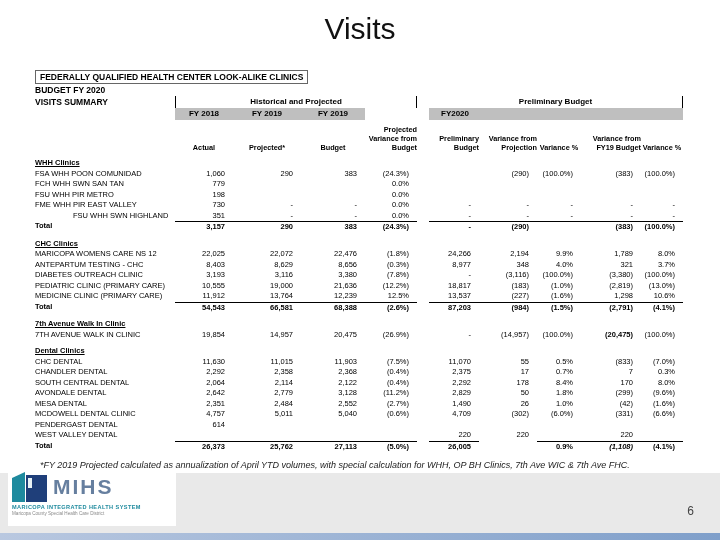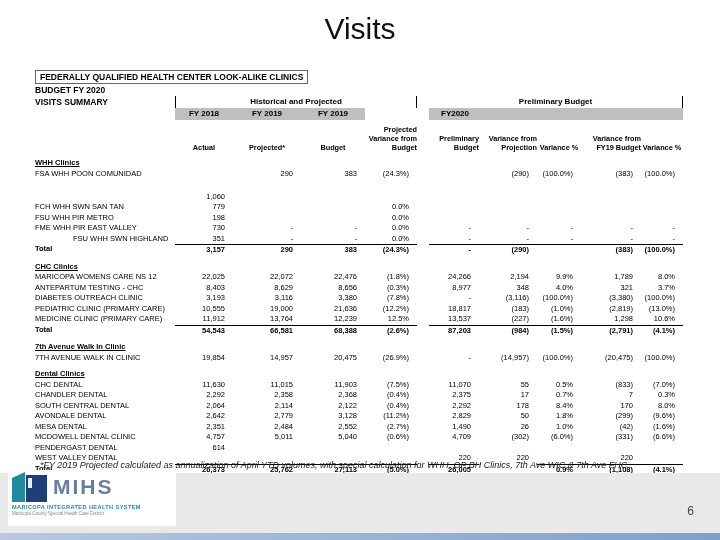--- a/index.html
+++ b/index.html
@@ -71,21 +71,21 @@
         <div class="tcell " style="grid-column: 8 / span 1;">Variance from Projection</div>
         <div class="tcell " style="grid-column: 9 / span 1;">Variance %</div>
         <div class="tcell " style="grid-column: 10 / span 1;">Variance from FY19 Budget</div>
         <div class="tcell " style="grid-column: 11 / span 1;">Variance %</div>
       </div>
       <div class="trow sect-gap">
         <div class="tcell shead" style="grid-column: 1 / span 1;">WHH Clinics</div>
       </div>
       <div class="trow ">
         <div class="tcell lbl" style="grid-column: 1 / span 1;">FSA WHH POON COMUNIDAD</div>
-        <div class="tcell num" style="grid-column: 2 / span 1; margin-top: 23px;">1,060</div>
+        <div class="tcell num" style="grid-column: 2 / span 1;">1,060</div>
         <div class="tcell num" style="grid-column: 3 / span 1;">290</div>
         <div class="tcell num" style="grid-column: 4 / span 1;">383</div>
         <div class="tcell num" style="grid-column: 5 / span 1;">(24.3%)</div>
         <div class="tcell num" style="grid-column: 7 / span 1;"></div>
         <div class="tcell num" style="grid-column: 8 / span 1;">(290)</div>
         <div class="tcell num" style="grid-column: 9 / span 1;">(100.0%)</div>
         <div class="tcell num" style="grid-column: 10 / span 1;">(383)</div>
         <div class="tcell num" style="grid-column: 11 / span 1;">(100.0%)</div>
       </div>
       <div class="trow ">
@@ -228,21 +228,21 @@
       </div>
       <div class="trow ">
         <div class="tcell lbl" style="grid-column: 1 / span 1;">7TH AVENUE WALK IN CLINIC</div>
         <div class="tcell num" style="grid-column: 2 / span 1;">19,854</div>
         <div class="tcell num" style="grid-column: 3 / span 1;">14,957</div>
         <div class="tcell num" style="grid-column: 4 / span 1;">20,475</div>
         <div class="tcell num" style="grid-column: 5 / span 1;">(26.9%)</div>
         <div class="tcell num" style="grid-column: 7 / span 1;">-</div>
         <div class="tcell num" style="grid-column: 8 / span 1;">(14,957)</div>
         <div class="tcell num" style="grid-column: 9 / span 1;">(100.0%)</div>
-        <div class="tcell num" style="grid-column: 10 / span 1;">(20,475)</div>
+        <div class="tcell num" style="grid-column: 10 / span 1; font-weight: bold;">(20,475)</div>
         <div class="tcell num" style="grid-column: 11 / span 1;">(100.0%)</div>
       </div>
       <div class="trow sect-gap">
         <div class="tcell shead" style="grid-column: 1 / span 1;">Dental Clinics</div>
       </div>
       <div class="trow ">
         <div class="tcell lbl" style="grid-column: 1 / span 1;">CHC DENTAL</div>
         <div class="tcell num" style="grid-column: 2 / span 1;">11,630</div>
         <div class="tcell num" style="grid-column: 3 / span 1;">11,015</div>
         <div class="tcell num" style="grid-column: 4 / span 1;">11,903</div>
@@ -339,21 +339,21 @@
       </div>
       <div class="trow total">
         <div class="tcell lbl b" style="grid-column: 1 / span 1;">Total</div>
         <div class="tcell num b" style="grid-column: 2 / span 1;">26,373</div>
         <div class="tcell num b" style="grid-column: 3 / span 1;">25,762</div>
         <div class="tcell num b" style="grid-column: 4 / span 1;">27,113</div>
         <div class="tcell num b" style="grid-column: 5 / span 1;">(5.0%)</div>
         <div class="tcell num b" style="grid-column: 7 / span 1;">26,005</div>
         <div class="tcell num b" style="grid-column: 8 / span 1; margin-top: 40px;">243</div>
         <div class="tcell num b" style="grid-column: 9 / span 1;">0.9%</div>
-        <div class="tcell num b" style="grid-column: 10 / span 1;">(1,108)</div>
+        <div class="tcell num b" style="grid-column: 10 / span 1; font-style: italic;">(1,108)</div>
         <div class="tcell num b" style="grid-column: 11 / span 1;">(4.1%)</div>
       </div>
       <div class="trow total sect-gap">
         <div class="tcell lbl b" style="grid-column: 1 / span 1;">Grand Dental</div>
         <div class="tcell num b" style="grid-column: 2 / span 1;">295,667</div>
         <div class="tcell num b" style="grid-column: 3 / span 1;">297,007</div>
         <div class="tcell num b" style="grid-column: 4 / span 1;">302,223</div>
         <div class="tcell num b" style="grid-column: 5 / span 1;">(1.7%)</div>
         <div class="tcell num b" style="grid-column: 7 / span 1;">292,958</div>
         <div class="tcell num b" style="grid-column: 8 / span 1; font-family: Liberation Serif, serif;">(4,049)</div>

